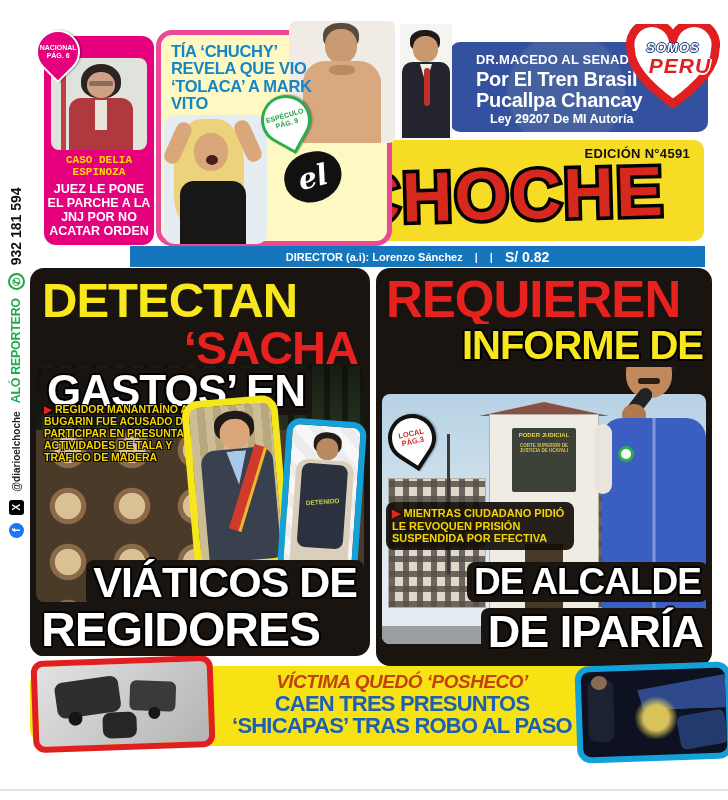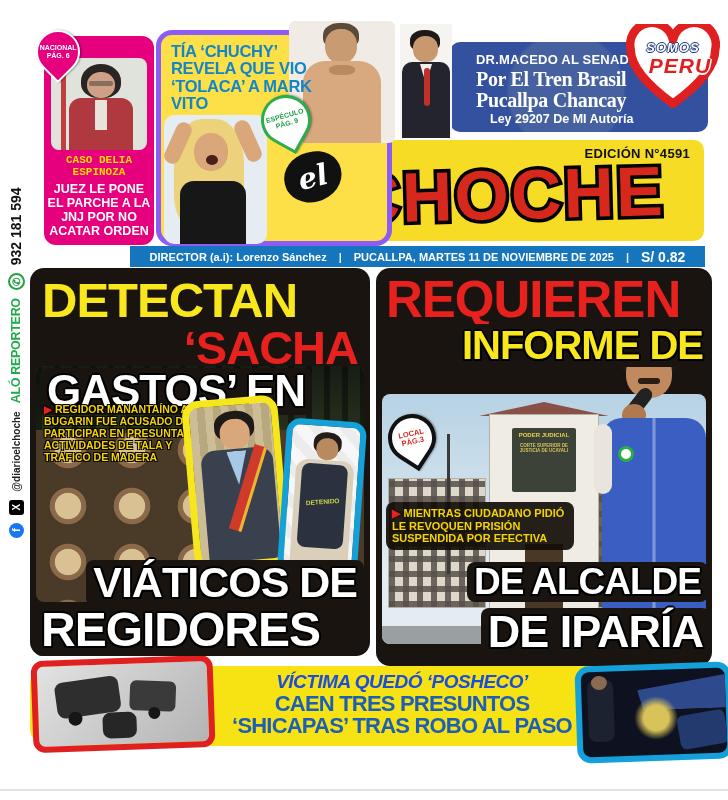--- a/index.html
+++ b/index.html
@@ -34,29 +34,29 @@
     box-shadow:1px 1px 2px rgba(0,0,0,.35);
   }
   .pin > span { transform:rotate(45deg); text-align:center; font-weight:900; line-height:1.1; display:block; }
 
   
   .card-delia { left:44px; top:36px; width:110px; height:209px; background:#e6007e; border-radius:12px; z-index:2; }
   .delia-kicker { left:0; right:0; top:119px; text-align:center; color:#ffd900; font-weight:900; font-size:11px; line-height:1.05;font-family:Liberation Mono, monospace; }
   .delia-headline { left:3px; right:3px; top:146px; text-align:center; color:#fff; font-weight:900; font-size:12.5px; line-height:1.12; }
 
   
-  .card-chuchy { left:156px; top:30px; width:236px; height:216px; background:#fde047; border:5px solid #8b5cf6; border-radius:16px; z-index:1;padding-left:14px; }
+  .card-chuchy { left:156px; top:30px; width:236px; height:216px; background:#fef9c3; border:5px solid #ec4899; border-radius:16px; z-index:1;padding-left:14px; }
   .chuchy-headline { left:10px; top:8px; width:172px; color:#1486c8; font-weight:900; font-size:16.5px; line-height:1.05; letter-spacing:-0.3px; z-index:3; }
 
   
   .ad { left:398px; top:22px; width:322px; height:118px; }
   .ad-panel { left:52px; top:20px; width:258px; height:90px; background:#33519f; border-radius:10px;
     background-image:radial-gradient(circle at 45% 55%, #46619f 0 38%, rgba(0,0,0,0) 40%); }
   .ad-kicker { left:78px; top:30px; color:#fff; font-weight:900; font-size:13px; letter-spacing:0.2px; }
-  .ad-line { color:#fff; font-weight:900; font-size:20px; letter-spacing:-0.3px;font-family:Liberation Serif, serif; }
+  .ad-line { color:#fff; font-weight:900; font-size:20px; letter-spacing:-0.3px; }
   .ad-sub { left:92px; top:90px; color:#fff; font-weight:bold; font-size:12.5px; }
   .heart { left:228px; top:2px; width:94px; height:88px; z-index:3; }
   .heart-somos { left:0; right:0; top:16px; text-align:center; font-style:italic; font-weight:900; font-size:13px; color:#fff;
     text-shadow:1px 0 #1f3a7a,-1px 0 #1f3a7a,0 1px #1f3a7a,0 -1px #1f3a7a; letter-spacing:1px; }
   .heart-peru { left:14px; right:0; top:30px; text-align:center; font-style:italic; font-weight:900; font-size:21px; color:#e02020;
     text-shadow:1.5px 0 #fff,-1.5px 0 #fff,0 1.5px #fff,0 -1.5px #fff; letter-spacing:1px; }
 
   
   .masthead { left:258px; top:140px; width:446px; height:101px; background:#f7dc26; border-radius:10px; }
   .edition { right:14px; top:6px; color:#111; font-weight:900; font-size:13px; letter-spacing:0.3px; }
@@ -123,21 +123,21 @@
   .rs-photo { left:6px; top:126px; width:324px; height:250px; border-radius:8px; z-index:1;
     background:linear-gradient(#b6d2e4,#e2ecf2 70%); }
   .alcalde { right:0px; top:70px; width:120px; height:316px; z-index:3; }
 
   .strip { left:30px; top:666px; width:676px; height:80px; background:#f7e214; border-radius:18px; z-index:2; }
   .ph-cctv { left:2px; top:-8px; width:182px; height:92px; border:6px solid #e02020; border-radius:12px;
     transform:rotate(-2deg); z-index:3; background:linear-gradient(135deg,#e2e2e2,#b4b4b4); }
   .ph-night { left:546px; top:-2px; width:156px; height:97px; border:6px solid #14a0d8; border-radius:14px;
     transform:rotate(-2deg); z-index:3; background:#0e1220; }
   .strip-text { position:absolute; left:192px; top:5px; width:360px; text-align:center; }
-  .strip-kicker { font-size:19px; font-weight:900; color:#1d4ed8; letter-spacing:-0.5px; font-style:italic; }
+  .strip-kicker { font-size:19px; font-weight:900; color:#c2410c; letter-spacing:-0.5px; font-style:italic; }
   .strip-line { font-size:22px; font-weight:900; color:#1d5fb5; line-height:1.02; letter-spacing:-0.8px; }
 
   .rule { left:0; top:789px; width:728px; height:2px; background:#e3e3e3; }
 
   
   .fig { position:absolute; }
   .sign-top { font-size:6px; color:#e8d24a; font-weight:bold; text-align:center; line-height:1.3; }
   .sign-bot { font-size:4.5px; color:#d9c65a; font-weight:bold; text-align:center; line-height:1.25; }
   .vest-label { font-size:6.5px; font-weight:900; color:#c8d444; transform:rotate(-8deg); display:block; text-align:center; }
 </style>
@@ -227,21 +227,20 @@
 
   <div class="abs masthead">
     <div class="abs edition">EDICIÓN N°4591</div>
     <div class="abs el-blob">el</div>
     <div class="abs choche">CHOCHE</div>
   </div>
 
   <div class="abs folio">
     <span>DIRECTOR (a.i): Lorenzo Sánchez</span>
     <span class="div">|</span>
-    <span>PUCALLPA, MARTES 11 DE NOVIEMBRE DE 2025</span>
     <span class="div">|</span>
     <span class="price">S/ 0.82</span>
   </div>
 
   <div class="abs story story-left">
     <div class="hl ls-hl1">DETECTAN</div>
     <div class="hl ls-hl2">‘SACHA</div>
     <div class="hl ls-hl3 outl chip">GASTOS’ EN</div>
 
     <div class="photo ls-photo">

